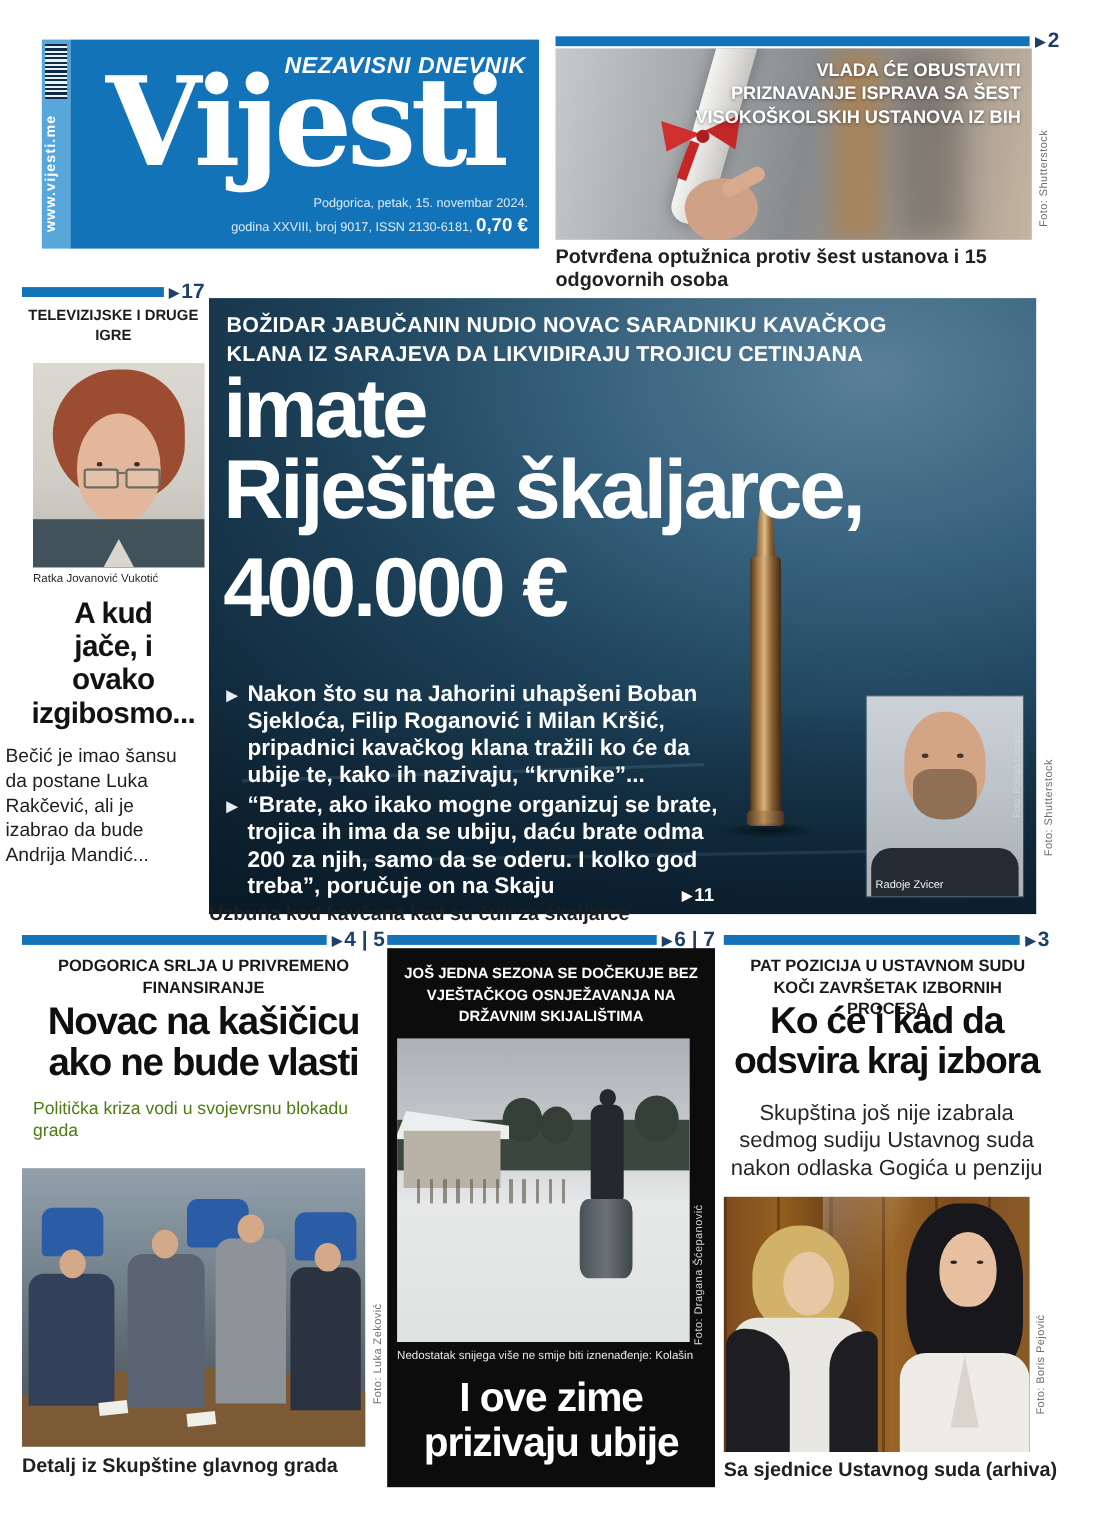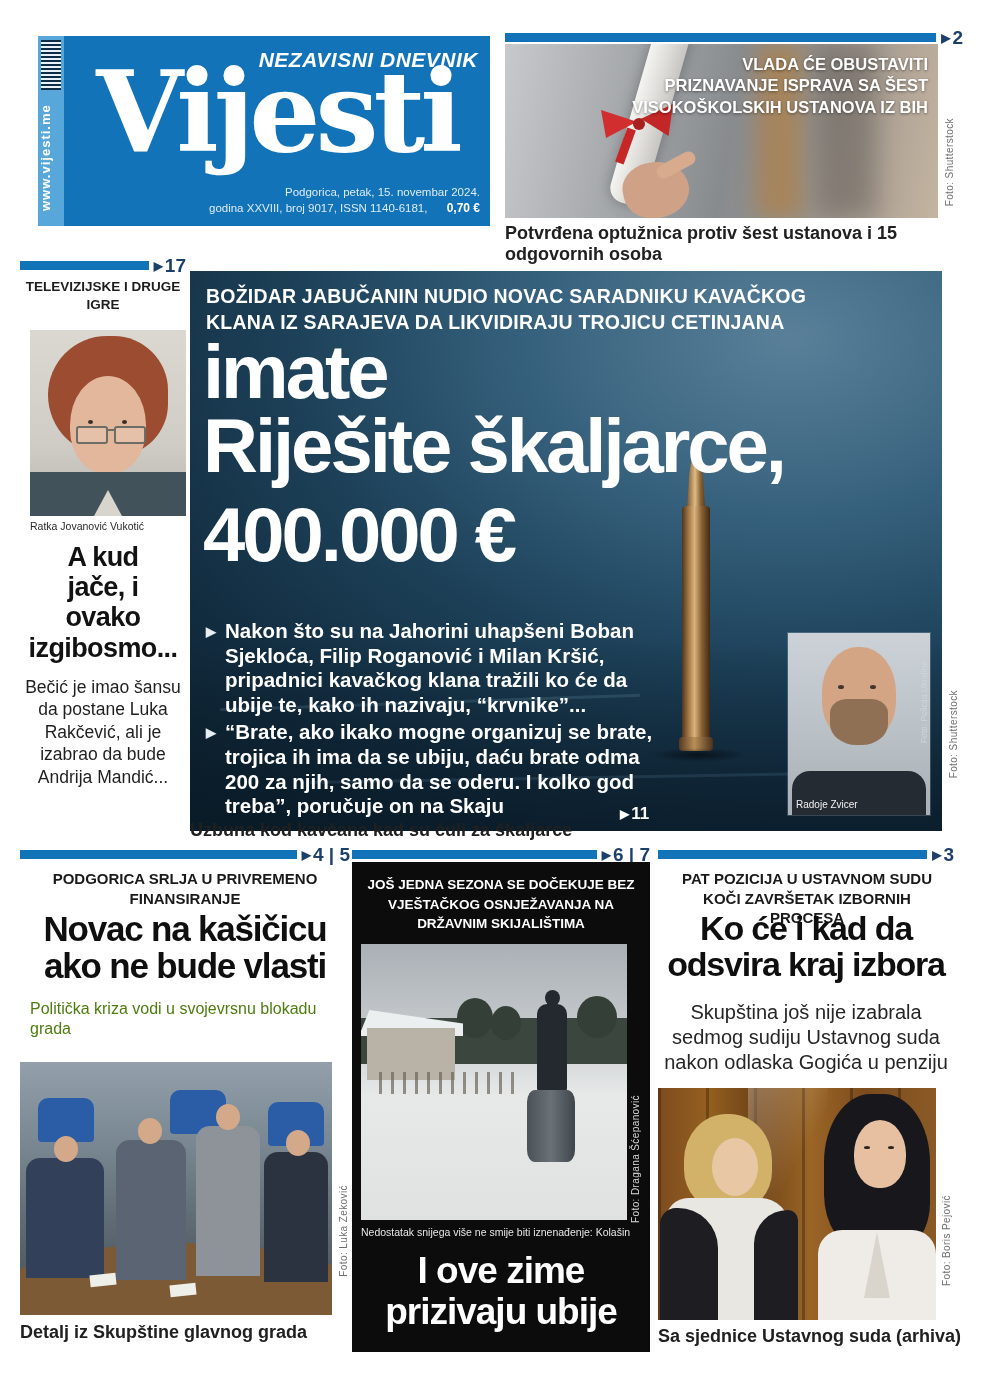--- a/index.html
+++ b/index.html
@@ -22,21 +22,21 @@
              background:repeating-linear-gradient(0deg,#0d2b45 0 2px,#e8f2fa 2px 4px);}
   .m-url{position:absolute;left:0;bottom:5px;width:26px;height:126px;writing-mode:vertical-rl;
          transform:rotate(180deg);color:#fff;font-weight:700;font-size:13px;letter-spacing:1px;text-align:center;}
   .m-box{position:absolute;left:64px;top:36px;width:426px;height:190px;background:#1273b9;}
   .m-tagline{position:absolute;right:12px;top:12px;color:#fff;font-style:italic;font-weight:700;
              font-size:21px;letter-spacing:.5px;}
   .m-logo{position:absolute;left:4px;top:20px;width:418px;text-align:center;color:#fff;
           font-family:"DejaVu Serif",serif;font-weight:700;font-size:112px;line-height:1;letter-spacing:-5px;}
   .m-dateline{position:absolute;right:10px;bottom:9px;text-align:right;color:#dcebf7;
               font-size:11.5px;line-height:1.4;}
-  .m-price{font-weight:700;color:#fff;font-size:12px;margin-left:16px;}
+  .m-price{font-weight:700;color:#fff;font-size:17px;}
 
   
   .tr-bar-row{left:505px;top:28px;width:458px;}
   .tr-photo{position:absolute;left:505px;top:44px;width:433px;height:174px;overflow:hidden;
             background:linear-gradient(100deg,#c7c9cb 0%,#a3a6a9 30%,#888b8e 52%,#97928c 70%,#b3a698 88%,#c4b4a0 100%);}
   .tr-blur-orange{position:absolute;left:58%;top:0;width:46px;height:100%;background:#b97a2e;opacity:.5;filter:blur(10px);}
   .tr-blur-dark{position:absolute;left:72%;top:0;width:60px;height:100%;background:#5c5650;opacity:.45;filter:blur(12px);}
   .tr-diploma{position:absolute;left:128px;top:-32px;width:36px;height:195px;border-radius:15px;
               background:linear-gradient(90deg,#f4f4f2,#dddcd8 55%,#c6c5c1);transform:rotate(16deg);
               box-shadow:0 0 14px rgba(0,0,0,.28);}
@@ -67,21 +67,21 @@
   .lcp-face{position:absolute;left:40px;top:46px;width:76px;height:98px;background:#e2b79c;border-radius:50% 50% 46% 46%;}
   .lcp-eye{position:absolute;width:5px;height:4px;background:#3a2d26;border-radius:50%;}
   .lcp-glass{position:absolute;width:28px;height:14px;border:2px solid #6d6d66;border-radius:3px;background:rgba(255,255,255,.15);}
   .lcp-bridge{position:absolute;left:76px;top:99px;width:8px;height:2px;background:#6d6d66;}
   .lcp-top{position:absolute;left:0;bottom:0;width:100%;height:44px;background:#41525a;}
   .lcp-vneck{position:absolute;left:64px;bottom:0;width:28px;height:26px;background:#d8d5cc;
              clip-path:polygon(0 100%,100% 100%,50% 0);}
   .lc-photo-caption{position:absolute;left:30px;top:520px;font-size:10.5px;color:#2a2a2a;}
   .lc-headline{position:absolute;left:18px;top:542px;width:170px;text-align:center;font-weight:700;
                font-size:27px;line-height:1.12;letter-spacing:-.6px;color:#121212;}
-  .lc-teaser{position:absolute;left:20px;top:676px;width:166px;text-align:center;font-size:17.5px;
+  .lc-teaser{position:absolute;left:5px;top:676px;width:166px;font-size:17.5px;
              line-height:1.28;color:#1f1f1f;}
 
   
   .main-box{position:absolute;left:190px;top:271px;width:752px;height:560px;overflow:hidden;
             background:radial-gradient(ellipse 900px 600px at 80% 12%,#5a8099 0%,#35607c 30%,#1d4159 55%,#122c3f 80%,#0d2230 100%);}
   .mb-waves{position:absolute;left:0;bottom:0;width:100%;height:190px;
             background:linear-gradient(180deg,transparent,rgba(8,22,34,.6));}
   .mb-streak1{position:absolute;left:30px;top:430px;width:420px;height:3px;background:rgba(130,170,195,.18);transform:rotate(-2deg);}
   .mb-streak2{position:absolute;left:120px;top:505px;width:560px;height:3px;background:rgba(130,170,195,.14);transform:rotate(-1deg);}
   .mb-kicker{position:absolute;left:16px;top:13px;color:#fff;font-weight:700;font-size:19.5px;
@@ -195,21 +195,21 @@
     <div class="m-strip">
       <div class="m-barcode"></div>
       <div class="m-url">www.vijesti.me</div>
     </div>
     <div class="m-box">
       <div class="m-tagline">NEZAVISNI DNEVNIK</div>
       <div class="m-logo">Vijesti</div>
       <div class="m-dateline">
         <div>Podgorica, petak, 15. novembar 2024.</div>
         <div>
-          <span>godina XXVIII, broj 9017, ISSN 1140-6181,</span>
+          <span>godina XXVIII, broj 9017, ISSN 2130-6181,</span>
           <span class="m-price">0,70 €</span>
         </div>
       </div>
     </div>
   </header>
 
   <section>
     <div class="bar-row tr-bar-row">
       <div class="bar"></div>
       <div class="marker">

